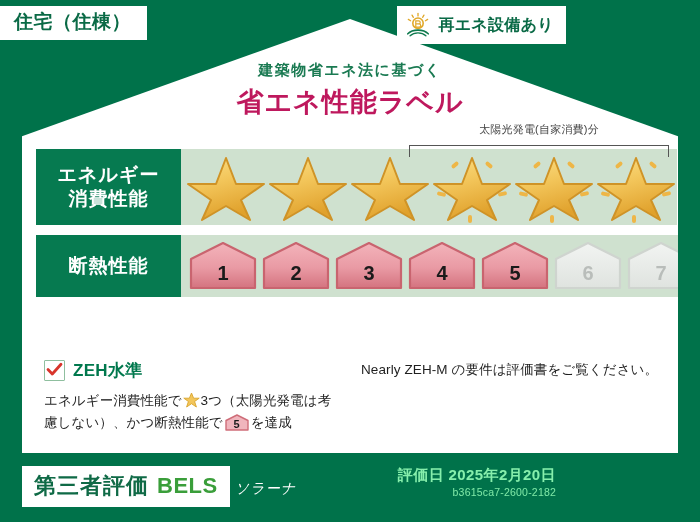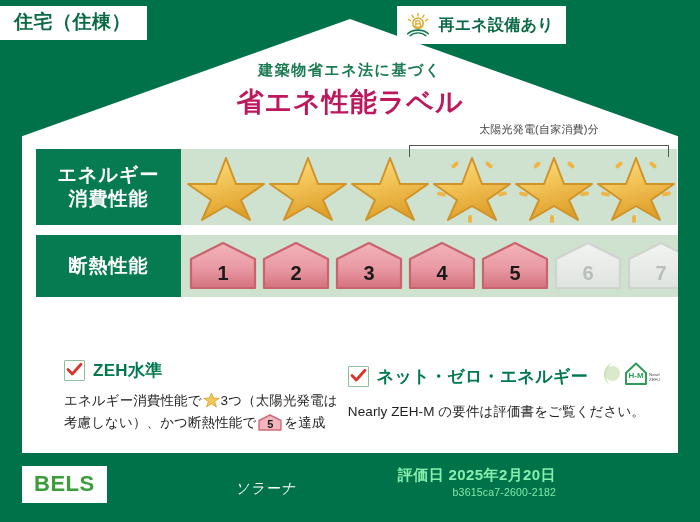--- a/index.html
+++ b/index.html
@@ -111,21 +111,21 @@
   .grade .g-num{
     position:absolute;left:0;right:0;bottom:8px;text-align:center;
     font-size:20px;font-weight:bold;line-height:1;
   }
   .grade.on .g-num{color:#1a1a1a;}
   .grade.off .g-num{color:#b9bdba;}
 
   
   .notes{
     position:absolute;left:22px;right:18px;top:340px;
-    display:flex;gap:4px;margin-left:20px;
+    display:flex;gap:18px;
   }
   .note{flex:1 1 50%;}
   .note-head{
     display:flex;align-items:center;gap:8px;margin-bottom:8px;
   }
   .check-box{
     width:19px;height:19px;border:1.5px solid #8fbf9f;background:#fff;
     position:relative;flex:0 0 auto;border-radius:1px;
   }
   .check-box svg{position:absolute;left:1px;top:0px;width:17px;height:17px;}
@@ -375,48 +375,31 @@
           <div class="note-body">
             <span>エネルギー消費性能で</span><span class="inline-star"><svg viewBox="0 0 17 16" xmlns="http://www.w3.org/2000/svg">
                   <polygon points="8.5,1 10.6,6.2 16.2,6.2 11.6,9.5 13.4,15 8.5,11.7 3.6,15 5.4,9.5 0.8,6.2 6.4,6.2" fill="#f3c65b" stroke="#d9a52e" stroke-width="0.9" stroke-linejoin="round"></polygon>
                 </svg></span><span>3つ（太陽光発電は考慮しない）、かつ断熱性能で</span><span class="inline-grade"><svg viewBox="0 0 24 17" xmlns="http://www.w3.org/2000/svg">
                   <polygon points="12,1 23,6.5 23,16 1,16 1,6.5" fill="#f0b5bd" stroke="#cf6d79" stroke-width="1.4" stroke-linejoin="round"></polygon>
                 </svg><b>5</b></span><span>を達成</span>
           </div>
         </div>
 
         <div class="note">
-          <div class="note-head">
-            <span class="check-box">
-              <svg viewBox="0 0 17 17" xmlns="http://www.w3.org/2000/svg">
-                <path d="M2 8.6 L6.3 13 L15 3.2" fill="none" stroke="#d8342b" stroke-width="2.8" stroke-linecap="round" stroke-linejoin="round"></path>
-              </svg>
-            </span>
-            <span class="note-title">ネット・ゼロ・エネルギー</span>
-            <span class="zehm-logo">
-              <svg width="62" height="30" viewBox="0 0 62 30" xmlns="http://www.w3.org/2000/svg">
-                <path d="M14 4 C5 7, 3 20, 11 25 C6 18, 8 9, 14 4 Z" fill="#c6dfa8" opacity="0.85"></path>
-                <circle cx="14.5" cy="14.5" r="7.5" fill="#cfe3bc" opacity="0.8"></circle>
-                <path d="M28 14 L38 4.5 L48 14 L48 25 L28 25 Z" fill="#ffffff" stroke="#2e9c5a" stroke-width="2" stroke-linejoin="round"></path>
-                <text x="38" y="18.6" font-family="'Liberation Sans',sans-serif" font-size="8" font-weight="bold" fill="#2e9c5a" text-anchor="middle">H-M</text>
-                <text x="51" y="17" font-family="'Liberation Sans',sans-serif" font-size="4.4" fill="#4a4a4a">Nearly</text>
-                <text x="51" y="22" font-family="'Liberation Sans',sans-serif" font-size="4.4" fill="#4a4a4a">ZEH-M</text>
-              </svg>
-            </span>
-          </div>
           <div class="note-body">Nearly ZEH-M の要件は評価書をご覧ください。</div>
         </div>
 
       </div>
 
     </div>
   </div>
 
   <div class="footer">
     <div class="bels-box">
+      <span class="bels-jp">第三者評価</span>
       <span class="bels-en">BELS</span>
     </div>
     <div class="brand-name">ソラーナ</div>
     <div class="footer-right">
       <div class="eval-date">評価日 2025年2月20日</div>
       <div class="eval-id">b3615ca7-2600-2182</div>
     </div>
   </div>
 
 </div>

